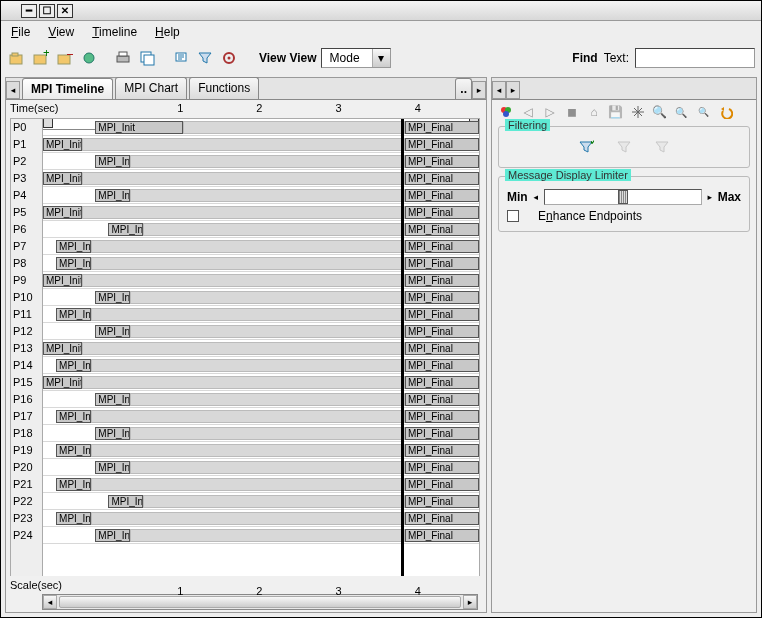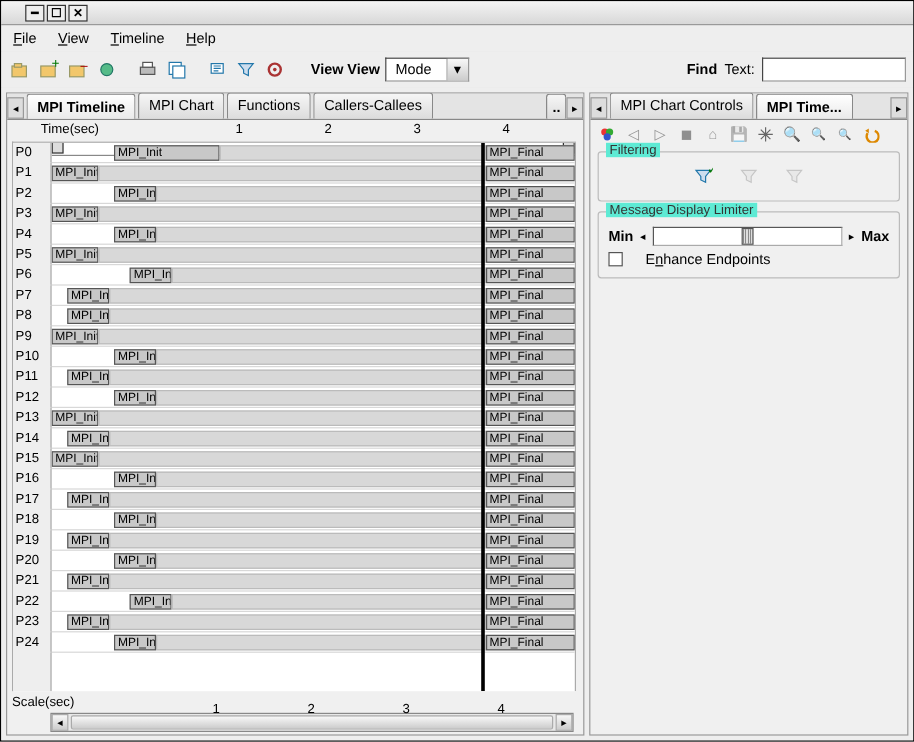--- a/index.html
+++ b/index.html
@@ -26,21 +26,21 @@
   .panel { border: 1px solid #999; background: #f0f0f0; display: flex; flex-direction: column; }
   .left-panel { flex: 1; min-width: 0; }
   .right-panel { width: 266px; }
   .tabstrip { height: 22px; display: flex; align-items: end; background: #e4e4e4; border-bottom: 1px solid #888; position: relative; }
   .tabstrip .arrow { width: 14px; height: 18px; background: #ddd; border: 1px solid #999; display: flex; align-items: center; justify-content: center; font-size: 9px; }
   .tab { padding: 3px 8px; border: 1px solid #888; border-bottom: none; background: linear-gradient(#f6f6f6,#dcdcdc); margin-right: 2px; border-radius: 3px 3px 0 0; white-space: nowrap; }
   .tab.active { background: linear-gradient(#fff,#eaeaea); font-weight: bold; position: relative; top: 1px; border-bottom: 1px solid #eaeaea; }
   .tabstrip .tabs-container { display: flex; flex: 1; overflow: hidden; padding-left: 2px; }
   .tabstrip .dots { padding: 3px 4px; border: 1px solid #888; border-bottom: none; background: linear-gradient(#f6f6f6,#dcdcdc); font-weight: bold; border-radius: 3px 3px 0 0; }
   .tl-body { flex: 1; display: flex; flex-direction: column; padding: 2px 6px 2px 4px; overflow: hidden; }
-  .time-header { height: 16px; display: flex; margin-left: 24px; }
+  .time-header { height: 16px; display: flex; }
   .time-header .lbl { width: 36px; font-size: 11px; }
   .time-header .ruler { flex: 1; position: relative; }
   .tick { position: absolute; top: 0; font-size: 11px; transform: translateX(-2px); }
   .chart-area { flex: 1; display: flex; border: 1px solid #aaa; border-right: none; border-bottom: none; background: #fff; position: relative; overflow: hidden; }
   .proc-col { width: 32px; background: #eee; border-right: 1px solid #aaa; }
   .proc-label { height: 17px; font-size: 11px; padding-left: 2px; display: flex; align-items: center; border-bottom: 1px solid #eee; }
   .rows-col { flex: 1; position: relative; border-right: 1px solid #aaa; overflow: hidden; }
   .row { height: 17px; position: relative; border-bottom: 1px solid #d8d8d8; }
   .box { position: absolute; top: 2px; height: 13px; background: #c8c8c8; border: 1px solid #555; font-size: 10px; padding-left: 2px; overflow: hidden; white-space: nowrap; display: flex; align-items: center; }
   .box.final { background: #c8c8c8; }
@@ -158,21 +158,20 @@
 
 <div class="content">
 
   <div class="panel left-panel">
     <div class="tabstrip">
       <div class="arrow">◂</div>
       <div class="tabs-container" id="left-tabs">
           <div class="tab active">MPI Timeline</div>
           <div class="tab">MPI Chart</div>
           <div class="tab">Functions</div>
-          <div class="tab">Callers-Callees</div>
         </div>
       <div class="dots">..</div>
       <div class="arrow">▸</div>
     </div>
 
     <div class="tl-body">
       <div class="time-header">
         <div class="lbl" style="width:90px">Time(sec)</div>
         <div class="ruler" id="top-ruler">
             <span class="tick" style="left: 20.8333%;">1</span>
@@ -357,24 +356,20 @@
             <div class="thumb"></div>
           </div>
         <div class="btn">▸</div>
       </div>
     </div>
   </div>
 
   <div class="panel right-panel">
     <div class="tabstrip">
       <div class="arrow">◂</div>
-      <div class="tabs-container" id="right-tabs">
-          <div class="tab">MPI Chart Controls</div>
-          <div class="tab active">MPI Time...</div>
-        </div>
       <div class="arrow">▸</div>
     </div>
     <div class="rp-body">
       <div class="icon-row">
         <div class="ico">
             <svg width="14" height="14">
               <circle cx="5" cy="5" r="3" fill="#e33"></circle>
               <circle cx="9" cy="5" r="3" fill="#3a3"></circle>
               <circle cx="7" cy="9" r="3" fill="#35c"></circle>
             </svg>

